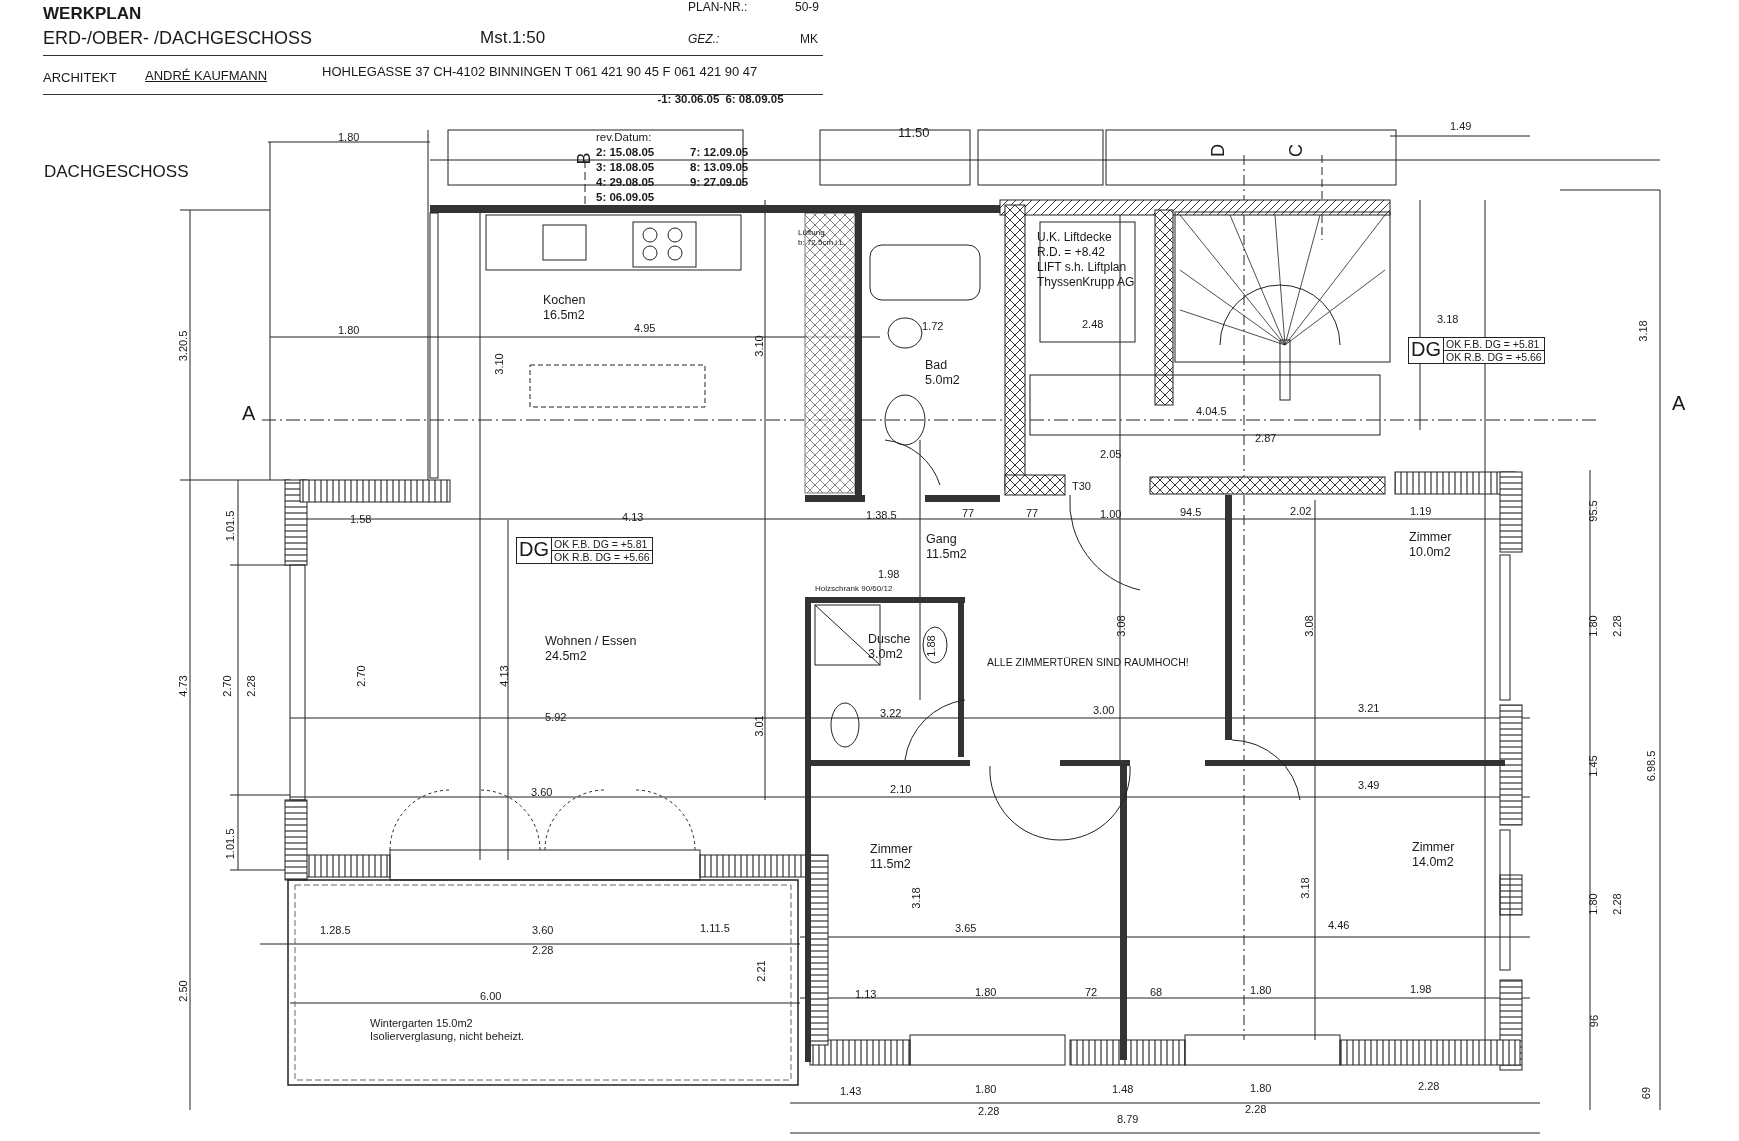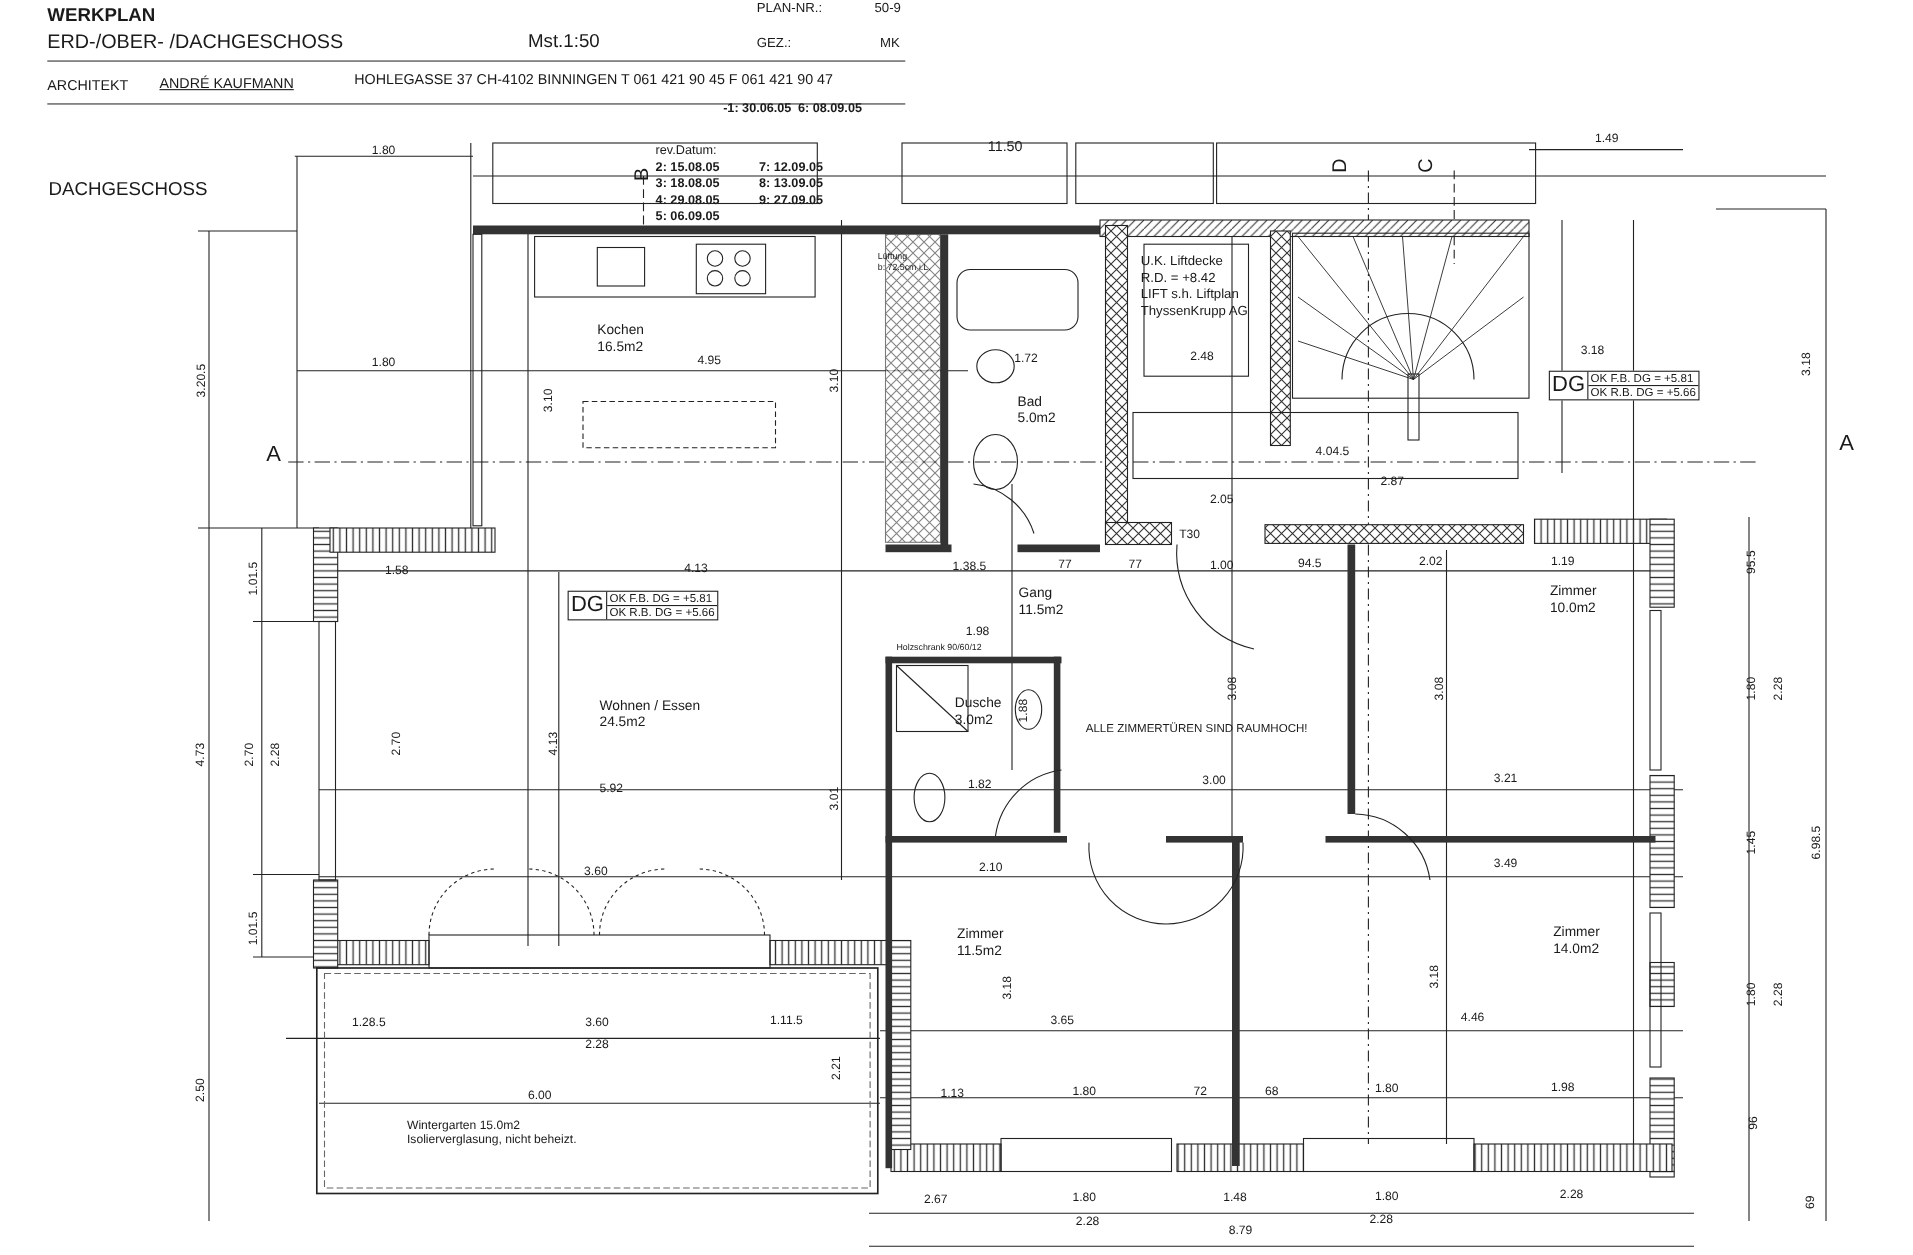--- a/index.html
+++ b/index.html
@@ -3,21 +3,21 @@
 <meta charset="utf-8">
 <style>
   html,body{margin:0;padding:0;background:#fff;}
   body{width:1739px;height:1141px;position:relative;overflow:hidden;font-family:"Liberation Sans",sans-serif;color:#1a1a1a;}
   .tb{position:absolute;font-family:"Liberation Sans",sans-serif;color:#1a1a1a;white-space:nowrap;}
   .t-title{font-weight:bold;font-size:17px;left:43px;top:4px;}
   .t-sub{font-size:18px;left:43px;top:28px;}
   .t-scale{font-size:17px;left:480px;top:28px;}
   .t-plannr{font-size:12px;left:688px;top:0px;}
   .t-plannr-val{font-size:12px;left:795px;top:0px;}
-  .t-gez{font-size:12px;left:688px;top:32px;}
+  .t-gez{font-size:12px;left:688px;top:32px;font-style:italic;}
   .t-gez-val{font-size:12px;left:800px;top:32px;}
   .t-arch{font-size:13px;left:43px;top:70px;}
   .t-archname{font-size:13px;left:145px;top:68px;text-decoration:underline;}
   .t-addr{font-size:13px;left:322px;top:64px;}
   .hr{position:absolute;left:43px;height:0;border-top:1.5px solid #333;}
   .rev{position:absolute;font-size:11.5px;font-weight:bold;left:596px;top:92px;line-height:15px;}
   .rev .lbl{font-weight:normal;margin-top:38px;}
   .rev-row{display:flex;gap:6px;}
   .rev-a{display:inline-block;width:88px;text-align:left;}
   .plan-label{position:absolute;left:44px;top:162px;font-size:17px;}
@@ -323,40 +323,40 @@
 <div class="tb" style="left:622px;top:511px;font-size:11px;">4.13</div>
 <div class="tb" style="left:866px;top:509px;font-size:11px;">1.38.5</div>
 <div class="tb" style="left:962px;top:507px;font-size:11px;">77</div>
 <div class="tb" style="left:1026px;top:507px;font-size:11px;">77</div>
 <div class="tb" style="left:1100px;top:508px;font-size:11px;">1.00</div>
 <div class="tb" style="left:1180px;top:506px;font-size:11px;">94.5</div>
 <div class="tb" style="left:1290px;top:505px;font-size:11px;">2.02</div>
 <div class="tb" style="left:1410px;top:505px;font-size:11px;">1.19</div>
 <div class="tb" style="left:878px;top:568px;font-size:11px;">1.98</div>
 <div class="tb" style="left:545px;top:711px;font-size:11px;">5.92</div>
-<div class="tb" style="left:880px;top:707px;font-size:11px;">1.82</div>
+<div class="tb" style="left:880px;top:707px;font-size:11px;">3.22</div>
 <div class="tb" style="left:1093px;top:704px;font-size:11px;">3.00</div>
 <div class="tb" style="left:1358px;top:702px;font-size:11px;">3.21</div>
 <div class="tb" style="left:531px;top:786px;font-size:11px;">3.60</div>
 <div class="tb" style="left:890px;top:783px;font-size:11px;">2.10</div>
 <div class="tb" style="left:1358px;top:779px;font-size:11px;">3.49</div>
 <div class="tb" style="left:320px;top:924px;font-size:11px;">1.28.5</div>
 <div class="tb" style="left:532px;top:924px;font-size:11px;">3.60</div>
 <div class="tb" style="left:532px;top:944px;font-size:11px;">2.28</div>
 <div class="tb" style="left:700px;top:922px;font-size:11px;">1.11.5</div>
 <div class="tb" style="left:480px;top:990px;font-size:11px;">6.00</div>
 <div class="tb" style="left:955px;top:922px;font-size:11px;">3.65</div>
 <div class="tb" style="left:1328px;top:919px;font-size:11px;">4.46</div>
 <div class="tb" style="left:855px;top:988px;font-size:11px;">1.13</div>
 <div class="tb" style="left:975px;top:986px;font-size:11px;">1.80</div>
 <div class="tb" style="left:1085px;top:986px;font-size:11px;">72</div>
 <div class="tb" style="left:1150px;top:986px;font-size:11px;">68</div>
 <div class="tb" style="left:1250px;top:984px;font-size:11px;">1.80</div>
 <div class="tb" style="left:1410px;top:983px;font-size:11px;">1.98</div>
-<div class="tb" style="left:840px;top:1085px;font-size:11px;">2.67</div>
+<div class="tb" style="left:840px;top:1085px;font-size:11px;">1.43</div>
 <div class="tb" style="left:975px;top:1083px;font-size:11px;">1.80</div>
 <div class="tb" style="left:1112px;top:1083px;font-size:11px;">1.48</div>
 <div class="tb" style="left:1250px;top:1082px;font-size:11px;">1.80</div>
 <div class="tb" style="left:1418px;top:1080px;font-size:11px;">2.28</div>
 <div class="tb" style="left:978px;top:1105px;font-size:11px;">2.28</div>
 <div class="tb" style="left:1117px;top:1113px;font-size:11px;">8.79</div>
 <div class="tb" style="left:1245px;top:1103px;font-size:11px;">2.28</div>
 <div class="tb" style="left:168px;top:340px;font-size:11px;transform:rotate(-90deg);">3.20.5</div>
 <div class="tb" style="left:215px;top:520px;font-size:11px;transform:rotate(-90deg);">1.01.5</div>
 <div class="tb" style="left:172px;top:680px;font-size:11px;transform:rotate(-90deg);">4.73</div>

